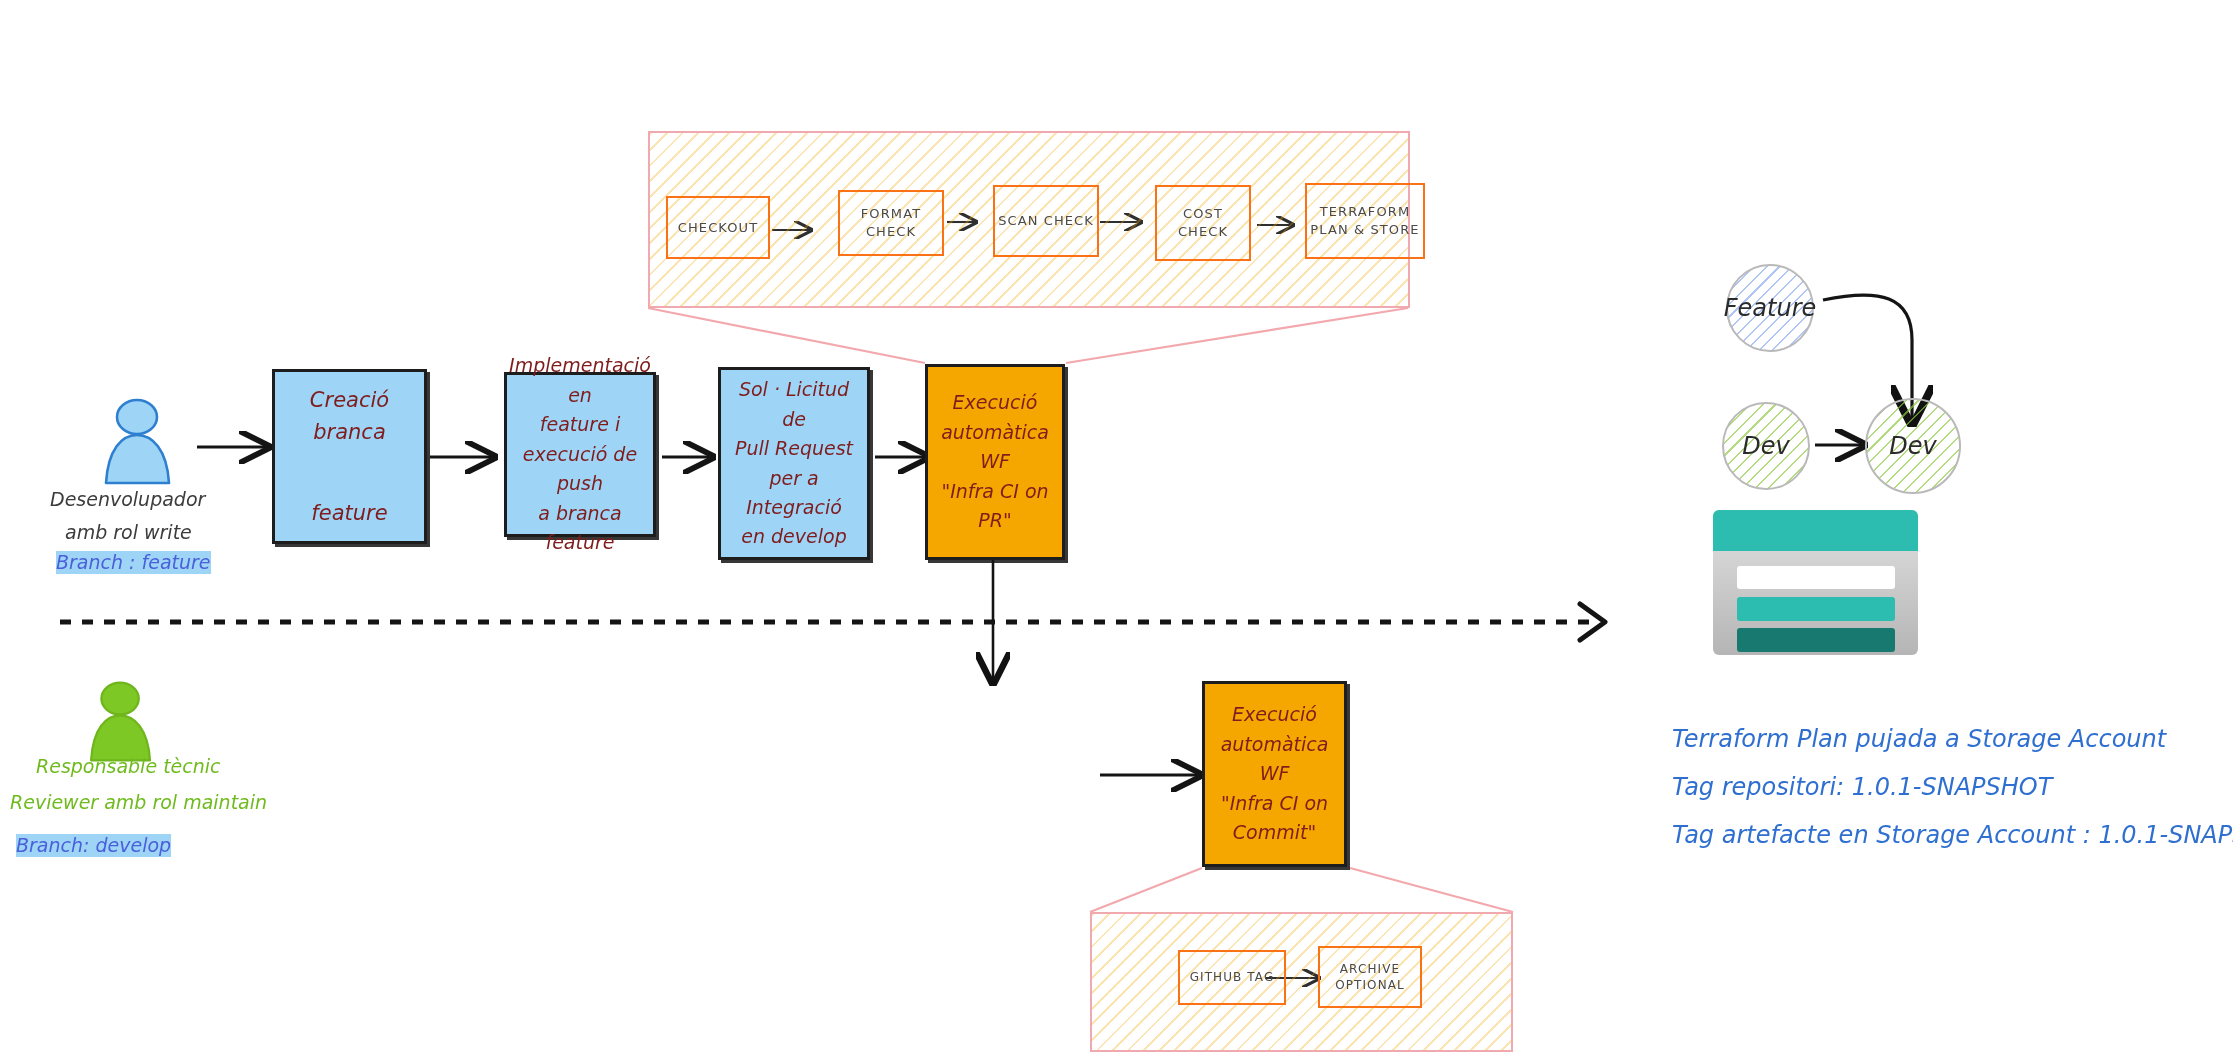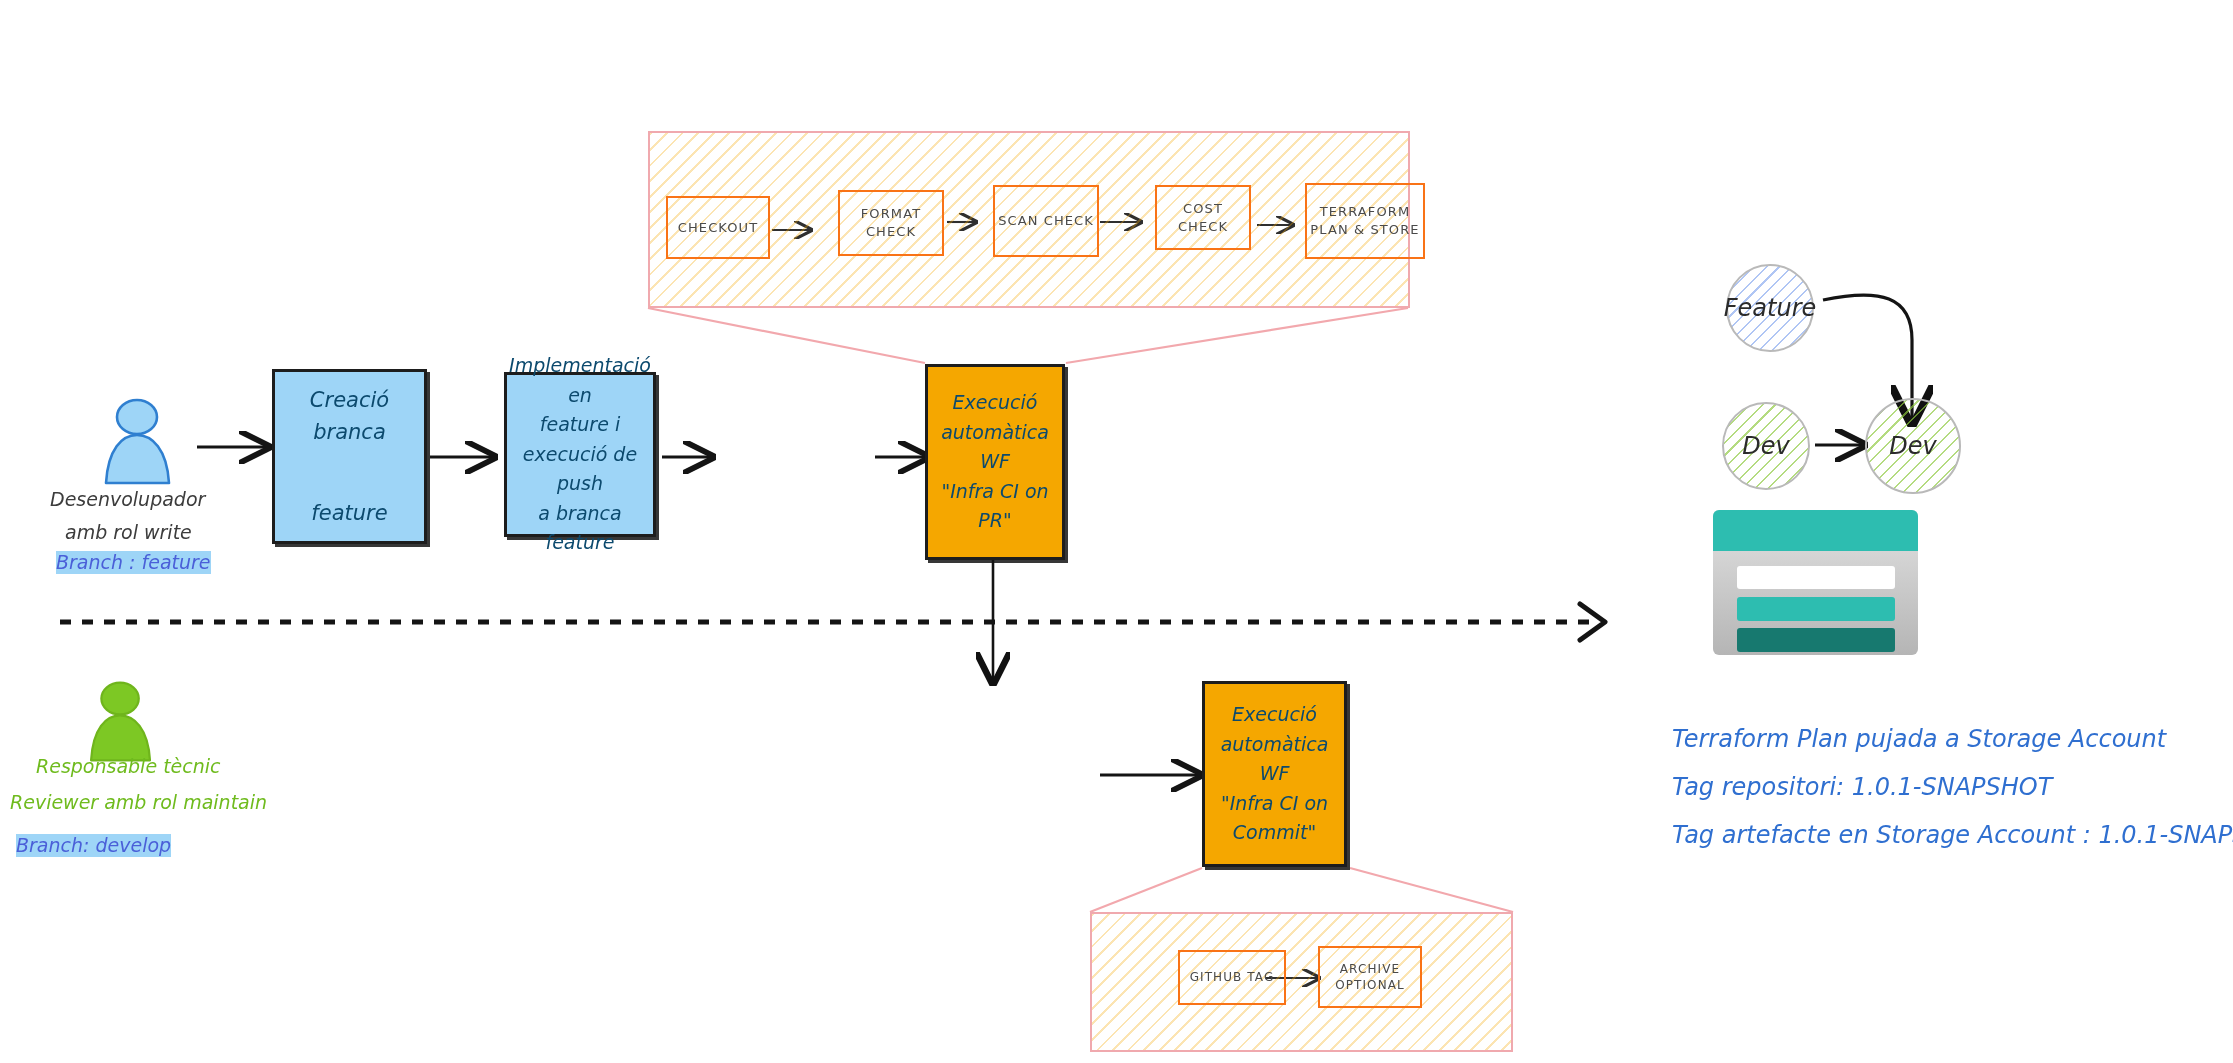--- a/index.html
+++ b/index.html
@@ -15,21 +15,21 @@
     position:absolute;left:14px;top:20px;
     font-family:"DejaVu Sans","Liberation Sans",sans-serif;
     font-size:37px;color:#d32f2f;letter-spacing:.4px;
     font-style:italic;font-weight:400;white-space:nowrap;
   }
 
   
   .nbox{
     position:absolute;box-sizing:border-box;
     display:flex;align-items:center;justify-content:center;
-    text-align:center;color:#0c4a6e;font-style:italic;
+    text-align:center;color:#7f1d1d;font-style:italic;
     border:3px solid #1d1d1d;
     box-shadow:3px 3px 0 rgba(20,20,20,.85);
     line-height:1.55;padding:12px 8px;
   }
   .nbox span{display:block;}
   .blue{background:#9ed5f7;}
   .orange{background:#f5a700;}
   .green{background:#7dc824;}
 
   
@@ -170,21 +170,21 @@
 
   <div class="step" style="left:666px;top:196px;width:104px;height:63px;">
     <span>CHECKOUT</span>
   </div>
   <div class="step" style="left:838px;top:190px;width:106px;height:66px;">
     <span>FORMAT CHECK</span>
   </div>
   <div class="step" style="left:993px;top:185px;width:106px;height:72px;">
     <span>SCAN CHECK</span>
   </div>
-  <div class="step" style="left:1155px;top:185px;width:96px;height:65px;flex-direction:column;">
+  <div class="step" style="left:1155px;top:185px;width:96px;height:76px;flex-direction:column;">
     <span>COST</span>
     <span>CHECK</span>
   </div>
   <div class="step" style="left:1305px;top:183px;width:120px;height:76px;flex-direction:column;">
     <span>TERRAFORM</span>
     <span>PLAN &amp; STORE</span>
   </div>
 
   <svg class="person" style="left:92px;top:395px;" width="92" height="92" viewBox="0 0 92 92">
     <ellipse cx="45" cy="22" rx="20" ry="17" fill="#9ed5f7" stroke="#2f7fd0" stroke-width="2.6"></ellipse>
@@ -199,20 +199,26 @@
     <span>feature</span>
   </div>
 
   <div class="nbox blue" style="left:504px;top:372px;width:152px;height:165px;font-size:19px;flex-direction:column;">
     <span>Implementació en</span>
     <span>feature i</span>
     <span>execució de push</span>
     <span>a branca feature</span>
   </div>
 
+  <div class="nbox blue" style="left:718px;top:367px;width:152px;height:193px;font-size:19px;flex-direction:column;">
+    <span>Sol · Licitud de</span>
+    <span>Pull Request</span>
+    <span>per a Integració</span>
+    <span>en develop</span>
+  </div>
 
   <div class="nbox orange" style="left:925px;top:364px;width:140px;height:196px;font-size:19px;flex-direction:column;">
     <span>Execució</span>
     <span>automàtica WF</span>
     <span>"Infra CI on</span>
     <span>PR"</span>
   </div>
 
   <svg class="person" style="left:78px;top:678px;" width="86" height="86" viewBox="0 0 92 92">
     <ellipse cx="45" cy="22" rx="20" ry="17" fill="#7dc824" stroke="#6fb51c" stroke-width="2.4"></ellipse>

